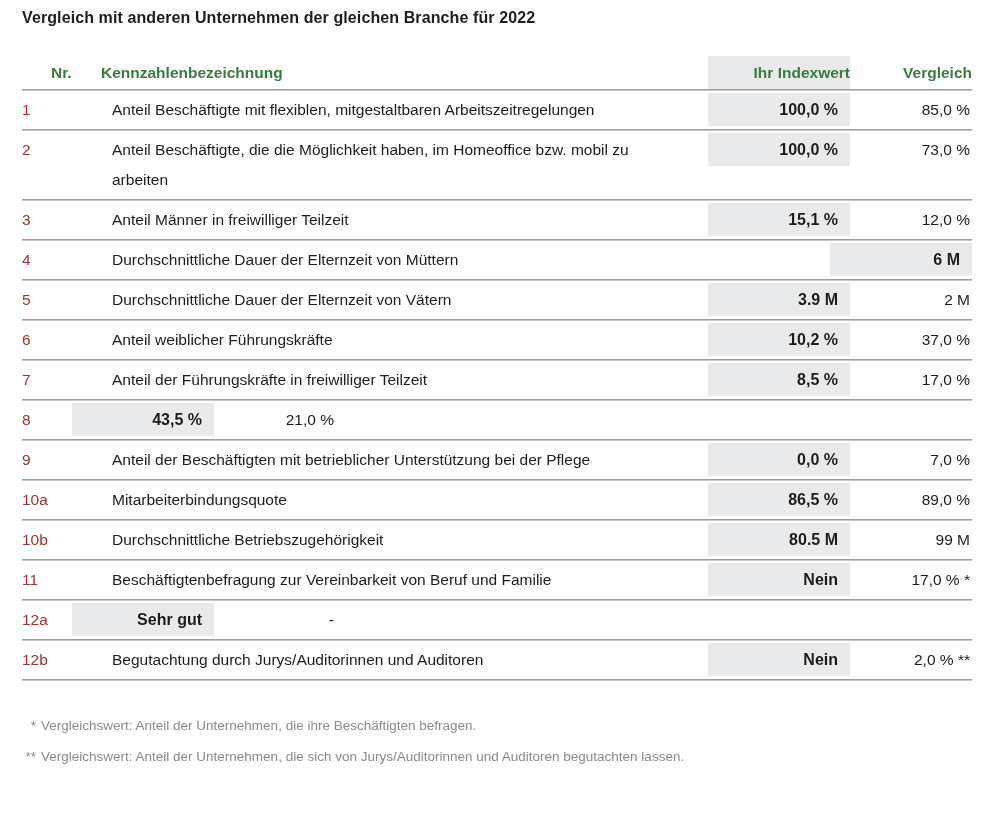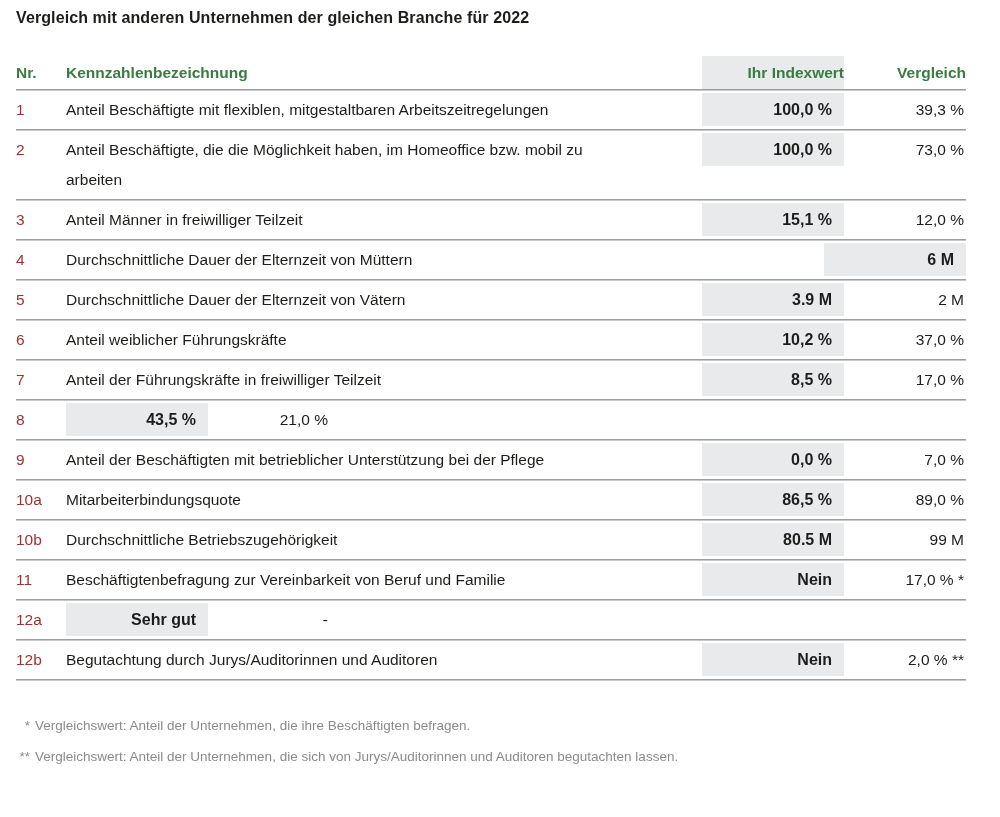--- a/index.html
+++ b/index.html
@@ -11,37 +11,38 @@
   }
   .page {
     position: relative;
     width: 1000px;
     height: 817px;
     background: #ffffff;
     overflow: hidden;
   }
   .inner {
     position: absolute;
-    left: 16px;
+    left: 22px;
     top: 8px;
     width: 950px;
   }
   .title {
     font-size: 16px;
     font-weight: bold;
     line-height: 20px;
     letter-spacing: 0.1px;
     margin-bottom: 28px;
   }
   
   .tbl { width: 100%; }
   .header-row {
     display: flex;
     align-items: flex-end;
     height: 33px;
+    margin-left: 29px;
   }
   .th {
     color: #3a7c40;
     font-weight: bold;
     font-size: 15.5px;
     line-height: 33px;
   }
   .col-nr      { width: 50px;  flex: none; }
   .col-label   { flex: 1; }
   .col-index   { width: 142px; flex: none; }
@@ -72,20 +73,21 @@
   }
   .cell { font-size: 15.5px; line-height: 30px; padding: 4px 0; }
   .cell-nr {
     width: 50px; flex: none;
     color: #9e3132;
   }
   .cell-label {
     flex: 1;
     padding-right: 6px;
     white-space: pre-line;
+    margin-left: 40px;
   }
   .cell-index { width: 142px; flex: none; padding: 2px 0 0 0; }
   .cell-index .index-hl { font-weight: bold; height: 33px; line-height: 33px; padding-right: 12px; padding-left: 44px; }
   .cell-compare { width: 122px; flex: none; text-align: right; padding-right: 2px; }
   
   .footnotes {
     margin-top: 36px;
     color: #8b8b8b;
     font-size: 13.5px;
     line-height: 17px;
@@ -111,21 +113,21 @@
         <div class="col-compare th">Vergleich</div>
       </div>
 
       <div id="table-body">
           <div class="row">
             <div class="cell cell-nr">1</div>
             <div class="cell cell-label">Anteil Beschäftigte mit flexiblen, mitgestaltbaren Arbeitszeitregelungen</div>
             <div class="cell-index">
               <span class="index-hl">100,0 %</span>
             </div>
-            <div class="cell cell-compare">39,3 %</div>
+            <div class="cell cell-compare">85,0 %</div>
           </div>
           <div class="row">
             <div class="cell cell-nr">2</div>
             <div class="cell cell-label">Anteil Beschäftigte, die die Möglichkeit haben, im Homeoffice bzw. mobil zu
 arbeiten</div>
             <div class="cell-index">
               <span class="index-hl">100,0 %</span>
             </div>
             <div class="cell cell-compare">73,0 %</div>
           </div>

